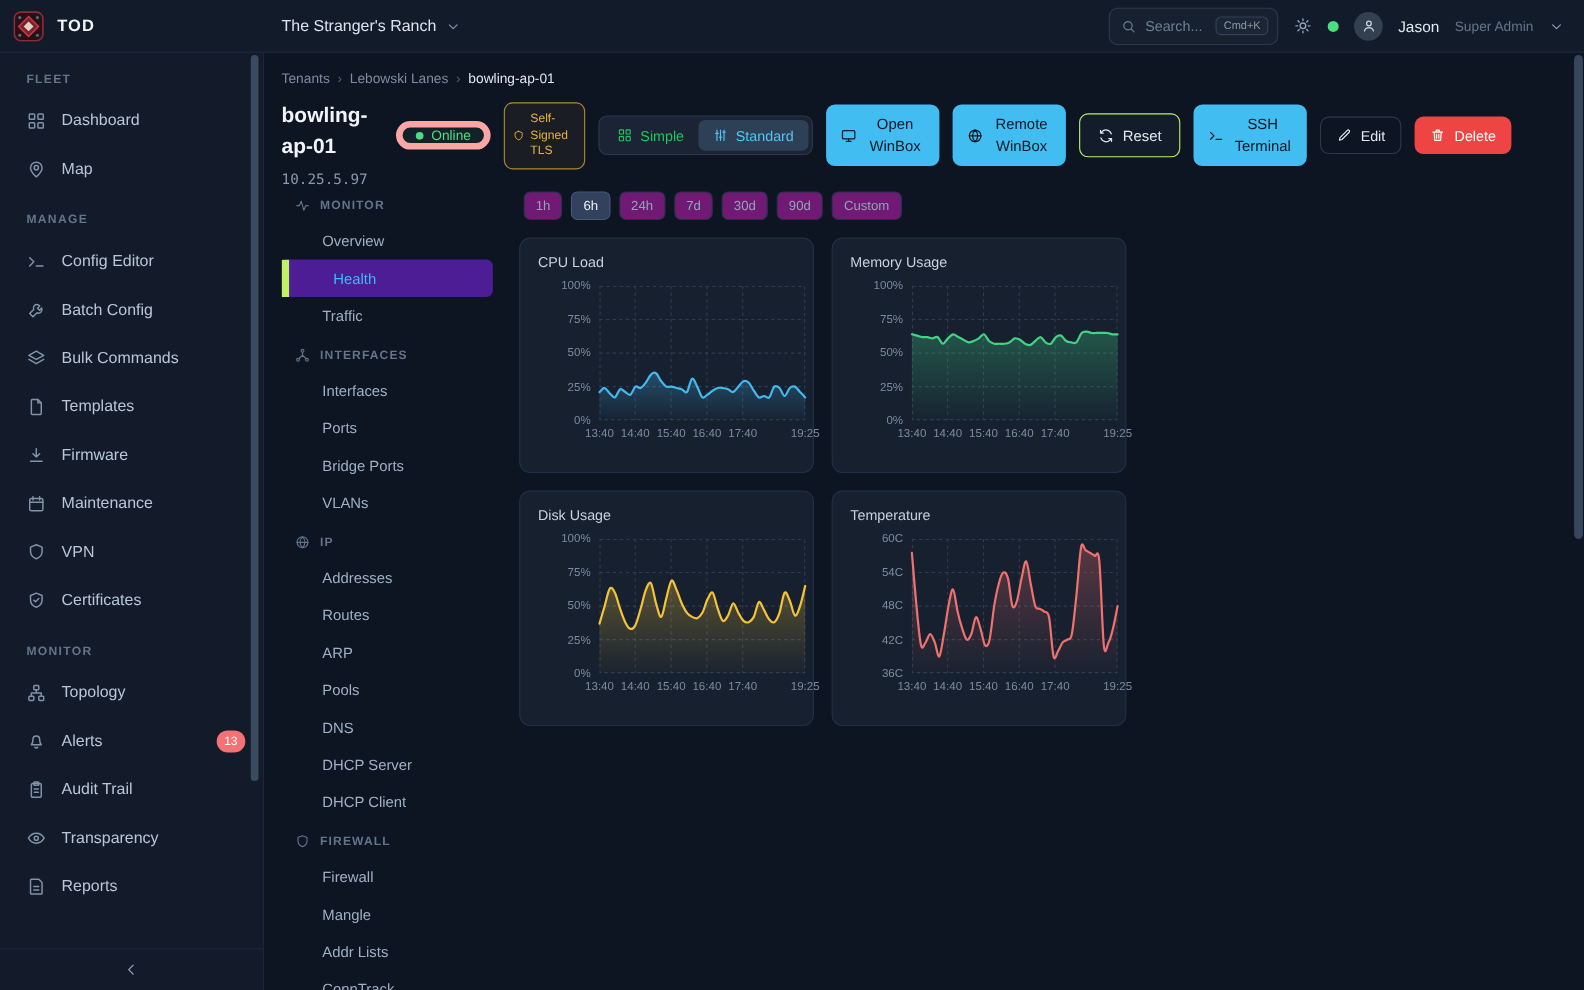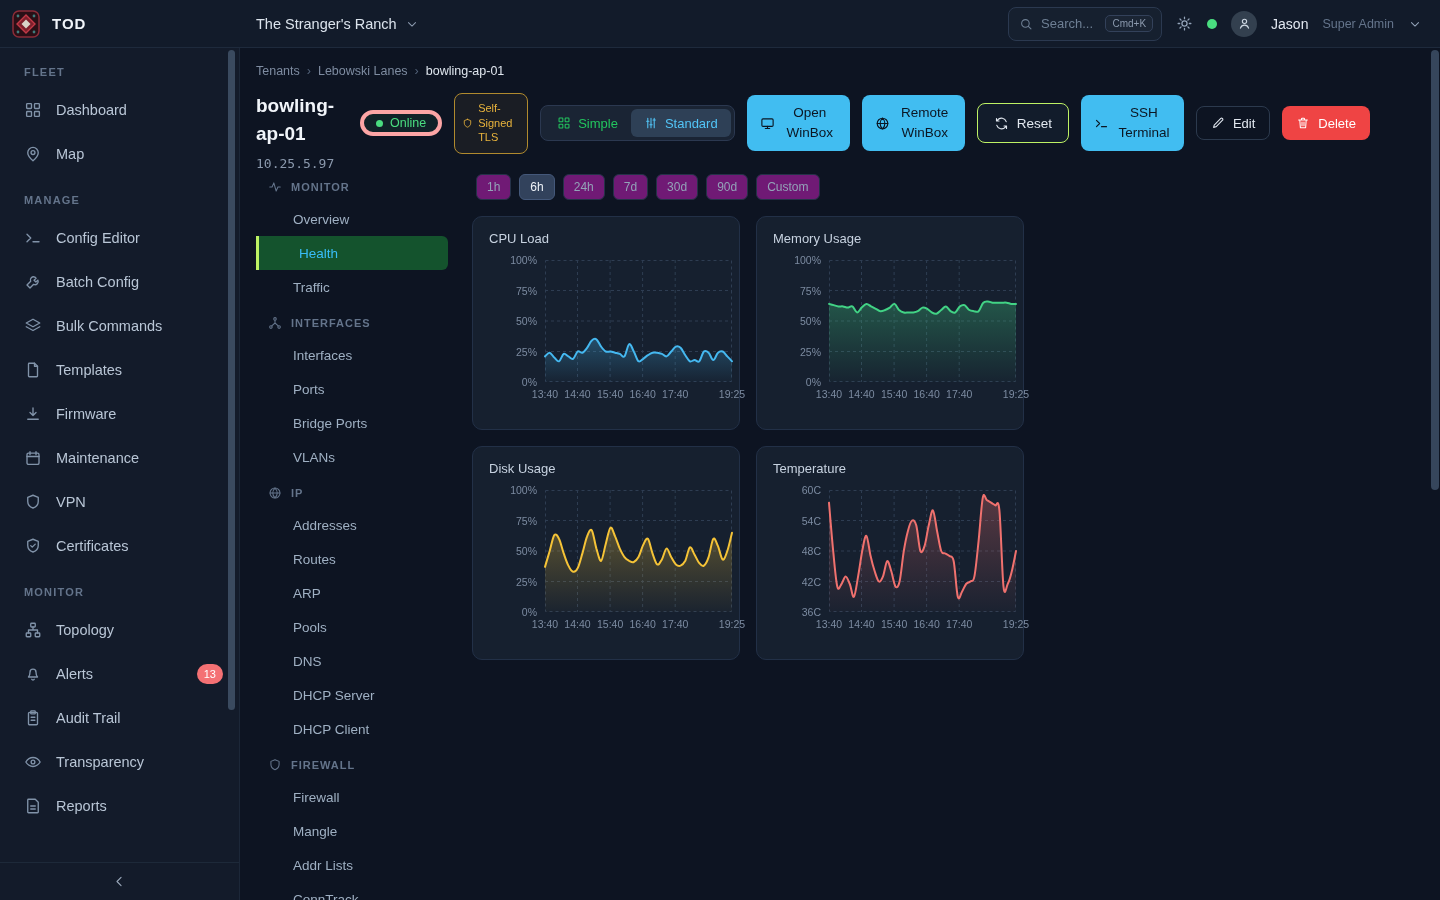--- a/index.html
+++ b/index.html
@@ -54,21 +54,21 @@
   .breadcrumb { display:flex; align-items:center; gap:7px; padding:16px 0 0 16px;
     font-size:12.5px; color:#7e8ca1; }
   .breadcrumb .sep { color:#53637a; }
   .breadcrumb .last { color:#dfe6ee; }
 
   .dev-header { display:flex; align-items:center; gap:12px; margin:14px 0 0 16px; height:62px; }
   .dev-id { align-self:flex-start; width:92px; flex:0 0 auto; }
   .dev-name { font-size:19px; font-weight:bold; color:#f1f5fa; line-height:1.45; word-break:break-word; }
   .dev-ip { margin-top:9px; font-family:"DejaVu Sans Mono",monospace; font-size:13px; color:#8b99ad; white-space:nowrap; }
   .badge-online { display:flex; align-items:center; gap:7px; height:26px; padding:0 12px;
-    border:4px solid #fca5a5; border-radius:14px; background:rgba(74,222,128,0.07);
+    border:6px solid #fca5a5; border-radius:14px; background:rgba(74,222,128,0.07);
     color:#4ade80; font-size:12.5px; }
   .badge-online .dot { width:7px; height:7px; border-radius:50%; background:#4ade80; }
   .badge-tls { display:flex; align-items:center; gap:5px; width:74px; min-height:61px; padding:6px 7px;
     border:1px solid #b08a2e; border-radius:8px; background:rgba(232,179,60,0.06);
     color:#e8b33c; font-size:11px; line-height:1.35; }
   .toggle { display:flex; align-items:center; height:36px; background:#1a2434;
     border:1px solid #2b3850; border-radius:8px; padding:3px; }
   .seg { display:flex; align-items:center; gap:7px; height:28px; padding:0 13px;
     border-radius:6px; font-size:13px; color:#22c55e; cursor:pointer; }
   .seg.active { background:#2e4056; color:#52c5f7; }
@@ -81,21 +81,21 @@
   .btn-danger { background:#ef4444; color:#fff; height:34px; padding:0 14px; font-size:13px; }
 
   .content-row { display:flex; margin:14px 0 0 16px; }
 
   
   .subnav { width:192px; flex:0 0 auto; }
   .subnav-section-hd { display:flex; align-items:center; gap:9px; padding:12px 0 8px 12px;
     font-size:11px; letter-spacing:1px; color:#64748b; font-weight:bold; }
   .subnav-item { height:34px; display:flex; align-items:center; padding-left:34px;
     font-size:13.5px; color:#9fb0c3; cursor:pointer; border-left:3px solid transparent; }
-  .subnav-item.active { background:#14532d; border-left:3px solid #bef264; color:#38bdf8;
+  .subnav-item.active { background:#4c1d95; border-left:7px solid #bef264; color:#38bdf8;
     border-radius:0 6px 6px 0;padding-left:40px; }
 
   
   .charts-col { margin-left:24px; }
   .chips { display:flex; gap:8px; margin:6px 0 16px 4px; }
   .chip { height:26px; display:flex; align-items:center; padding:0 10px; border-radius:6px;
     border:1px solid #253248; color:#93a3b8; font-size:12px; cursor:pointer; background:#701a75; }
   .chip.active { background:#32425c; border-color:#44587a; color:#eef2f7; }
   .charts-grid { display:grid; grid-template-columns:268px 268px; grid-auto-rows:214px; gap:16px; }
   .card { background:#16202f; border:1px solid #223047; border-radius:10px; padding:14px 16px; }

